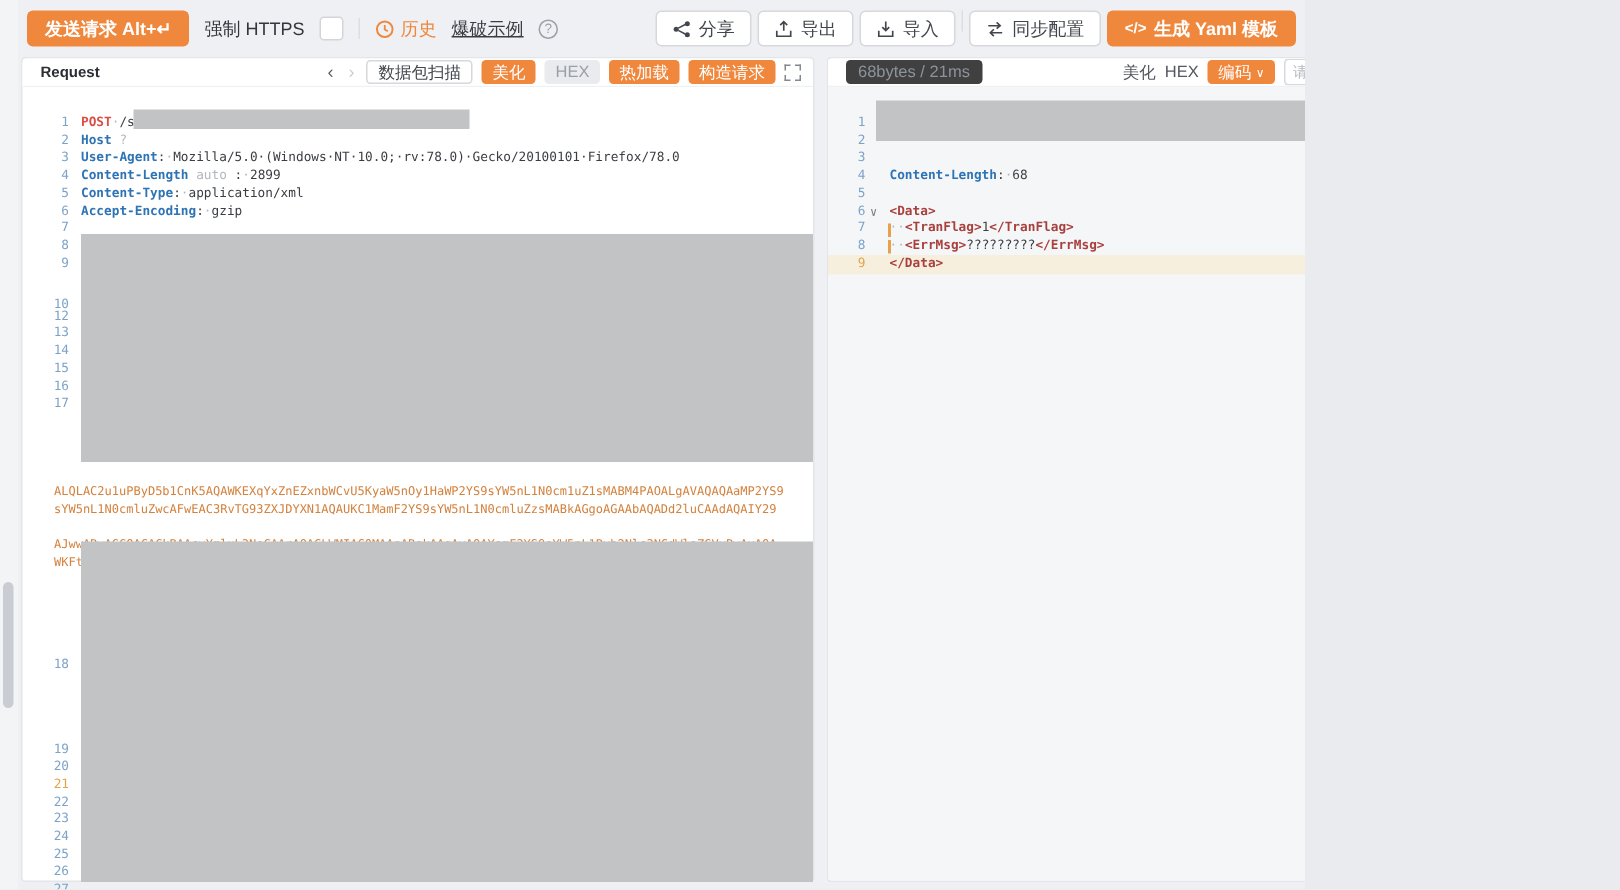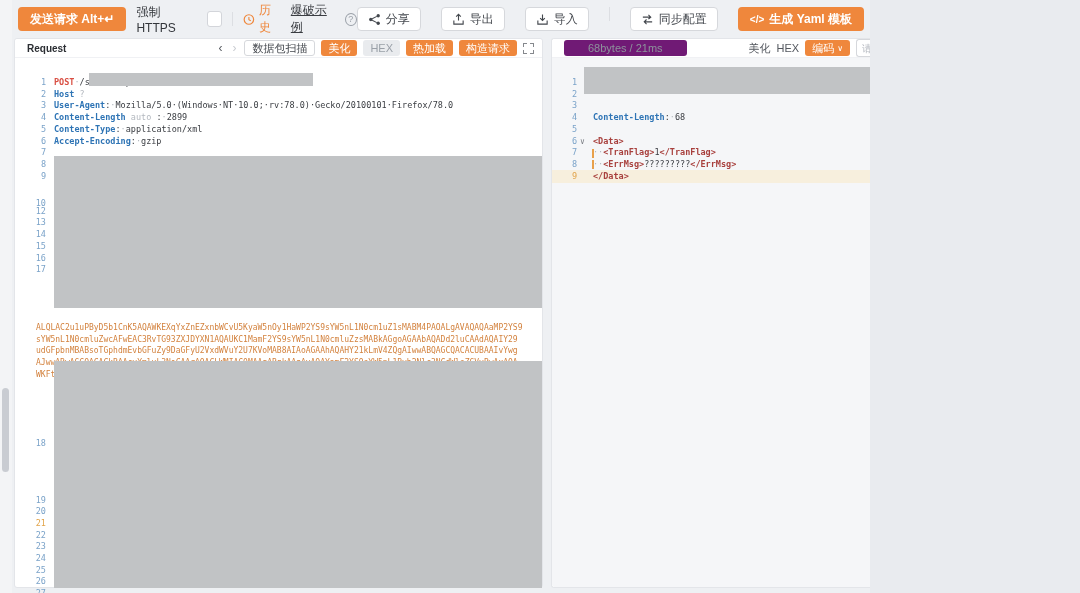--- a/index.html
+++ b/index.html
@@ -6,21 +6,21 @@
   body { font-family:"Liberation Sans",sans-serif; background:#e9ebef; }
   .page { position:relative; width:870px; height:593px; background:#eef0f3; overflow:hidden; }
 
   
   .page-scroll { position:absolute; left:0; top:0; width:12px; height:593px; background:#f3f4f6; }
   .page-scroll .thumb { position:absolute; left:2px; top:388px; width:7px; height:84px; background:#c9ccd2; border-radius:4px; }
 
   
   .toolbar { position:absolute; left:18px; right:6px; top:7px; height:24px; display:flex; align-items:center; }
   .tb-left { display:flex; align-items:center; gap:10px; }
-  .tb-right { margin-left:auto; display:flex; align-items:flex-start; gap:20px; }
+  .tb-right { margin-left:auto; display:flex; align-items:flex-start; gap:4px; }
   .btn-orange { display:inline-flex; align-items:center; gap:5px; height:24px; padding:0 12px; background:#ef873c; color:#fff; border:none; border-radius:4px; font-size:12px; font-weight:bold; cursor:pointer; white-space:nowrap; }
   .btn-white { display:inline-flex; align-items:center; gap:5px; height:24px; padding:0 10px; background:#fff; color:#43474d; border:1px solid #d6d8dc; border-radius:4px; font-size:12px; cursor:pointer; white-space:nowrap; }
   .chk-label { font-size:12px; color:#33363b; }
   .checkbox { width:16px; height:16px; background:#fff; border:1px solid #d3d5da; border-radius:3px; }
   .v-div { width:1px; height:14px; background:#dcdee2; }
   .link-orange { display:inline-flex; align-items:center; gap:4px; color:#ef873c; font-size:12px; cursor:pointer; }
   .link-dark { display:inline-flex; align-items:center; gap:3px; color:#3a3d42; font-size:12px; text-decoration:underline; cursor:pointer; }
   .qcircle { width:13px; height:13px; border:1px solid #9aa0a8; border-radius:50%; color:#9aa0a8; font-size:9px; line-height:11px; text-align:center; text-decoration:none; display:inline-block; }
 
   
@@ -30,21 +30,21 @@
   .panel-head { position:absolute; left:0; right:0; top:0; height:19px; display:flex; align-items:center; padding:0 8px 0 12px; background:#fff; border-bottom:1px solid #f0f1f4; border-radius:3px 3px 0 0; z-index:5; }
   .ph-title { font-size:10px; font-weight:bold; color:#2b2e33; }
   .ph-right { margin-left:auto; display:flex; align-items:center; gap:6px; }
   .nav-arrow { font-size:12px; color:#55595f; cursor:pointer; padding:0 2px; }
   .nav-arrow.dis { color:#c9ccd1; }
   .pill { display:inline-flex; align-items:center; height:16px; padding:0 7px; border-radius:3px; font-size:11px; cursor:pointer; white-space:nowrap; }
   .pill-orange { background:#ef873c; color:#fff; }
   .pill-gray { background:#e9ebee; color:#9aa0a8; }
   .pill-outline { background:#fff; border:1px solid #d6d8dc; color:#43474d; }
   .txt-btn { font-size:11px; color:#53575e; cursor:pointer; }
-  .meta-badge { display:inline-flex; align-items:center; height:16px; padding:0 24px; background:#701a75; color:#8d939c; border-radius:3px; font-size:11px; }
+  .meta-badge { display:inline-flex; align-items:center; height:16px; padding:0 8px; background:#404040; color:#8d939c; border-radius:3px; font-size:11px; }
 
   
   .expand-icon { position:relative; width:11px; height:11px; cursor:pointer; }
   .expand-icon i { position:absolute; width:4px; height:4px; border:1.5px solid #85888d; }
   .expand-icon i:nth-child(1){left:0;top:0;border-right:none;border-bottom:none;}
   .expand-icon i:nth-child(2){right:0;top:0;border-left:none;border-bottom:none;}
   .expand-icon i:nth-child(3){left:0;bottom:0;border-right:none;border-top:none;}
   .expand-icon i:nth-child(4){right:0;bottom:0;border-left:none;border-top:none;}
 
   
@@ -208,21 +208,20 @@
         <div class="code-row" style="top: 19px; left: 39px;"><span class="tk-method">POST</span><span class="tk-ws">·</span><span class="tk-plain">/service/pubsmsservlet</span><span class="tk-ws">·</span><span class="tk-version">HTTP/1.1</span></div>
         <div class="code-row" style="top: 30.7px; left: 39px;"><span class="tk-hname">Host</span><span class="tk-ws"> </span><span class="tk-muted">?</span></div>
         <div class="code-row" style="top: 42.4px; left: 39px;"><span class="tk-hname">User-Agent</span><span class="tk-plain">:</span><span class="tk-ws">·</span><span class="tk-hval">Mozilla/5.0·(Windows·NT·10.0;·rv:78.0)·Gecko/20100101·Firefox/78.0</span></div>
         <div class="code-row" style="top: 54.1px; left: 39px;"><span class="tk-hname">Content-Length</span><span class="tk-ws"> </span><span class="tk-muted">auto</span><span class="tk-ws"> </span><span class="tk-plain">:</span><span class="tk-ws">·</span><span class="tk-hval">2899</span></div>
         <div class="code-row" style="top: 65.8px; left: 39px;"><span class="tk-hname">Content-Type</span><span class="tk-plain">:</span><span class="tk-ws">·</span><span class="tk-hval">application/xml</span></div>
         <div class="code-row" style="top: 77.5px; left: 39px;"><span class="tk-hname">Accept-Encoding</span><span class="tk-plain">:</span><span class="tk-ws">·</span><span class="tk-hval">gzip</span></div>
         <div class="code-row" style="top: 100.9px; left: 39px;"><span class="tk-tag">&lt;map&gt;</span></div>
         <div class="code-row" style="top: 112.6px; left: 39px;"><span class="tk-tag">&lt;entry&gt;</span></div>
         <div class="b64-row" style="top: 264px;">ALQLAC2u1uPByD5b1CnK5AQAWKEXqYxZnEZxnbWCvU5KyaW5nOy1HaWP2YS9sYW5nL1N0cm1uZ1sMABM4PAOALgAVAQAQAaMP2YS9</div>
         <div class="b64-row" style="top: 275.7px;">sYW5nL1N0cmluZwcAFwEAC3RvTG93ZXJDYXN1AQAUKC1MamF2YS9sYW5nL1N0cmluZzsMABkAGgoAGAAbAQADd2luCAAdAQAIY29</div>
-        <div class="b64-row" style="top: 287.4px;">udGFpbnMBABsoTGphdmEvbGFuZy9DaGFyU2VxdWVuY2U7KVoMAB8AIAoAGAAhAQAHY21kLmV4ZQgAIwwABQAGCQACACUBAAIvYwg</div>
         <div class="b64-row" style="top: 299.1px;">AJwwABwAGCQACACkBAAcvYmluL3NoCAArAQACLWMIAC0MAAgABgkAAgAvAQAYamF2YS9sYW5nL1Byb2Nlc3NCdWlsZGVyBwAxAQA</div>
         <div class="b64-row" style="top: 310.8px;">WKFtMamF2YS9sYW5nL1N0cmluZzspVgwACQAzCgAyADQBAAVzdGFydAEAFSgpTGphdmEvbGFuZy9Qcm9jZXNzOwwANgA3CgAyADg</div>
       </div>
 
     <div class="redaction" style="left:74px; top:34px; width:224px; height:13px;"></div>
     <div class="redaction" style="left:39px; top:117px; width:488px; height:152px;"></div>
     <div class="redaction" style="left:39px; top:322px; width:488px; height:227px;"></div>
   </div>
 
   <div class="panel resp">

